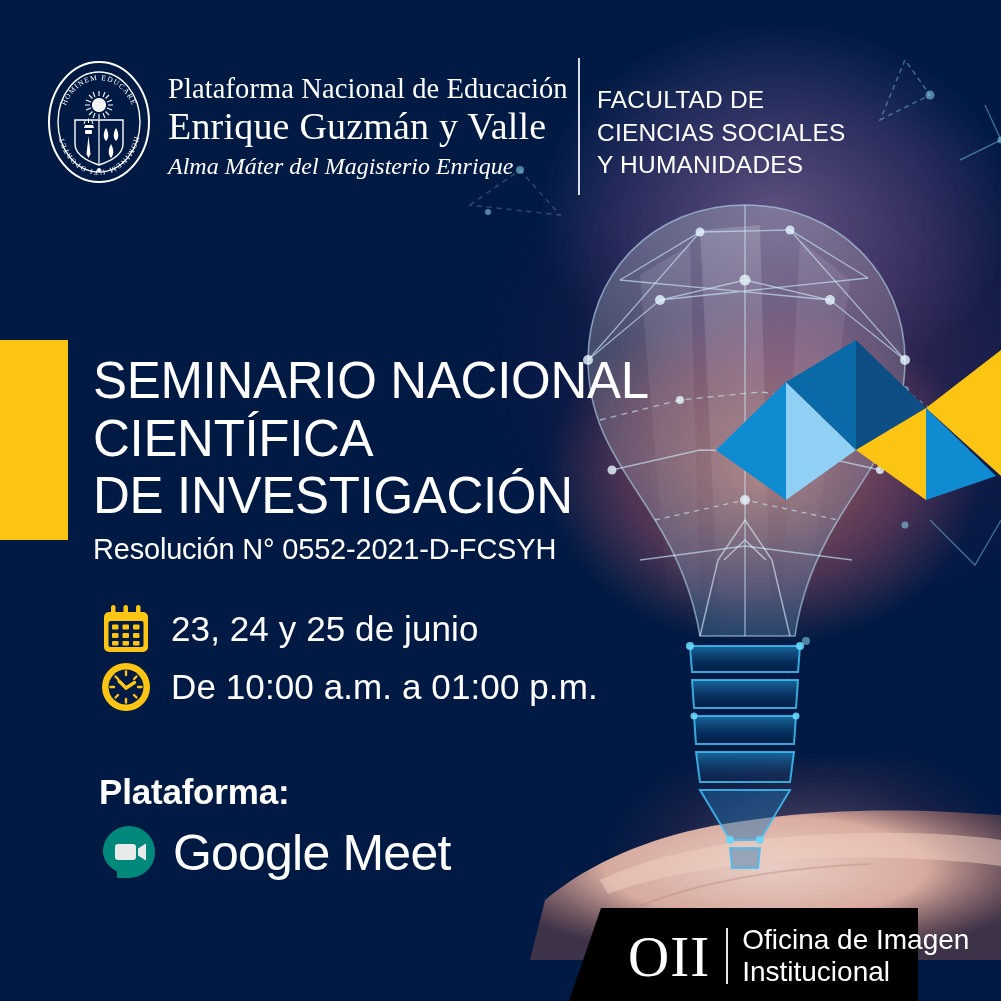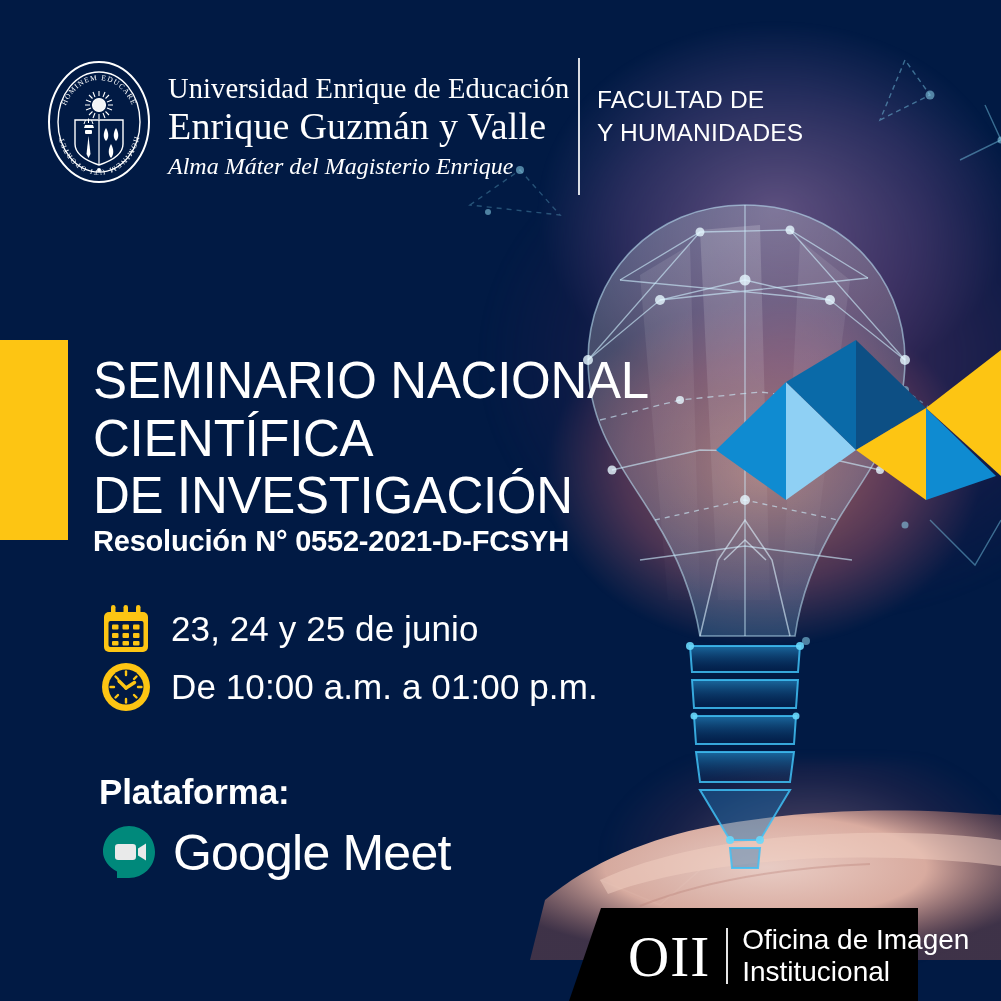--- a/index.html
+++ b/index.html
@@ -95,24 +95,24 @@
     left: 93px; top: 352px;
     color: #ffffff;
   }
   .title-line {
     font-size: 51px;
     line-height: 1.13;
     letter-spacing: -0.3px;
     white-space: nowrap;
   }
   .resolution {
+    margin-top: 8px;
     font-size: 29px;
     letter-spacing: -0.2px;
     white-space: nowrap;
-    font-weight: bold;
   }
 
   
   .info-block {
     position: absolute;
     left: 99px; top: 600px;
   }
   .info-row {
     display: flex;
     align-items: center;
@@ -353,30 +353,31 @@
       </g>
 
       <g fill="#ffffff">
         <path d="M62 70 C59 75 59 80 62 83 C65 80 65 75 62 70 Z"></path>
         <path d="M72 70 C69 75 69 80 72 83 C75 80 75 75 72 70 Z"></path>
         <path d="M67 86 C64 91 64 97 67 100 C70 97 70 91 67 86 Z"></path>
       </g>
     </svg>
 
     <div class="uni-text">
-      <div class="uni-line1">Universidad Enrique de Educación</div>
+      <div class="uni-line1">Plataforma Nacional de Educación</div>
       <div class="uni-line2">Enrique Guzmán y Valle</div>
       <div class="uni-line3">Alma Máter del Magisterio Enrique</div>
     </div>
   </div>
 
   <div class="divider"></div>
 
   <div class="faculty">
     <div>FACULTAD DE</div>
+    <div>CIENCIAS SOCIALES</div>
     <div>Y HUMANIDADES</div>
   </div>
 
   <div class="title-block">
     <div class="title-line">SEMINARIO NACIONAL</div>
     <div class="title-line">CIENTÍFICA</div>
     <div class="title-line">DE INVESTIGACIÓN</div>
     <div class="resolution">Resolución N° 0552-2021-D-FCSYH</div>
   </div>
 

